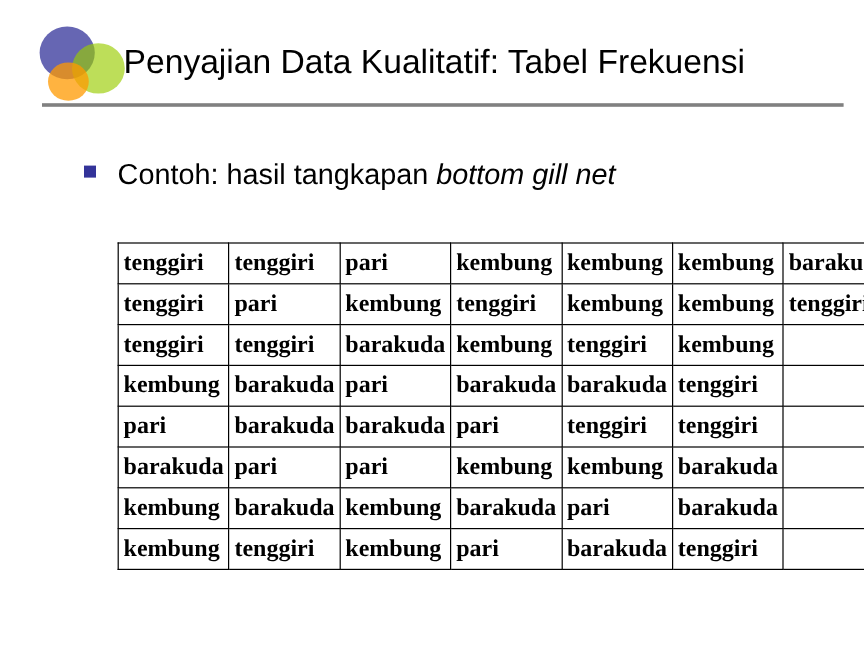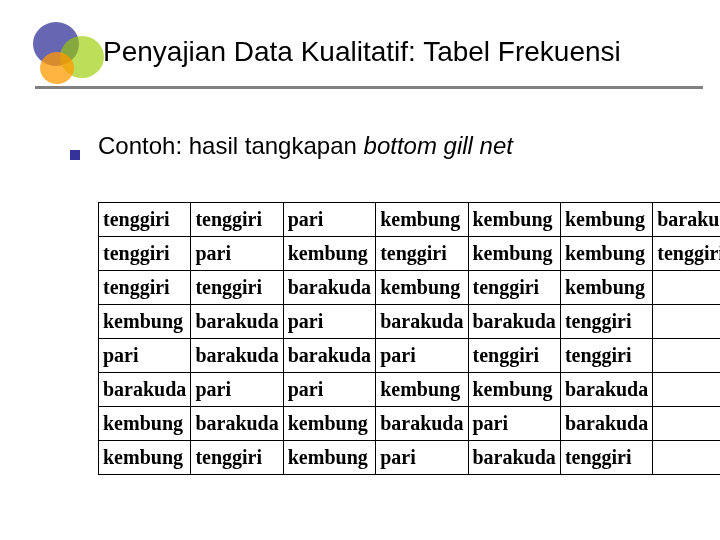--- a/index.html
+++ b/index.html
@@ -59,21 +59,21 @@
     top: 86px;
     width: 668px;
     height: 3px;
     background: #808080;
   }
   .bullet-row {
     position: absolute;
     left: 70px;
     top: 132px;
     display: flex;
-    align-items: flex-end;
+    align-items: flex-start;
   }
   .bullet {
     width: 10px;
     height: 10px;
     background: #333399;
     margin-right: 18px;
     flex: 0 0 auto;
     margin-top: 6px;
   }
   .body-text {

